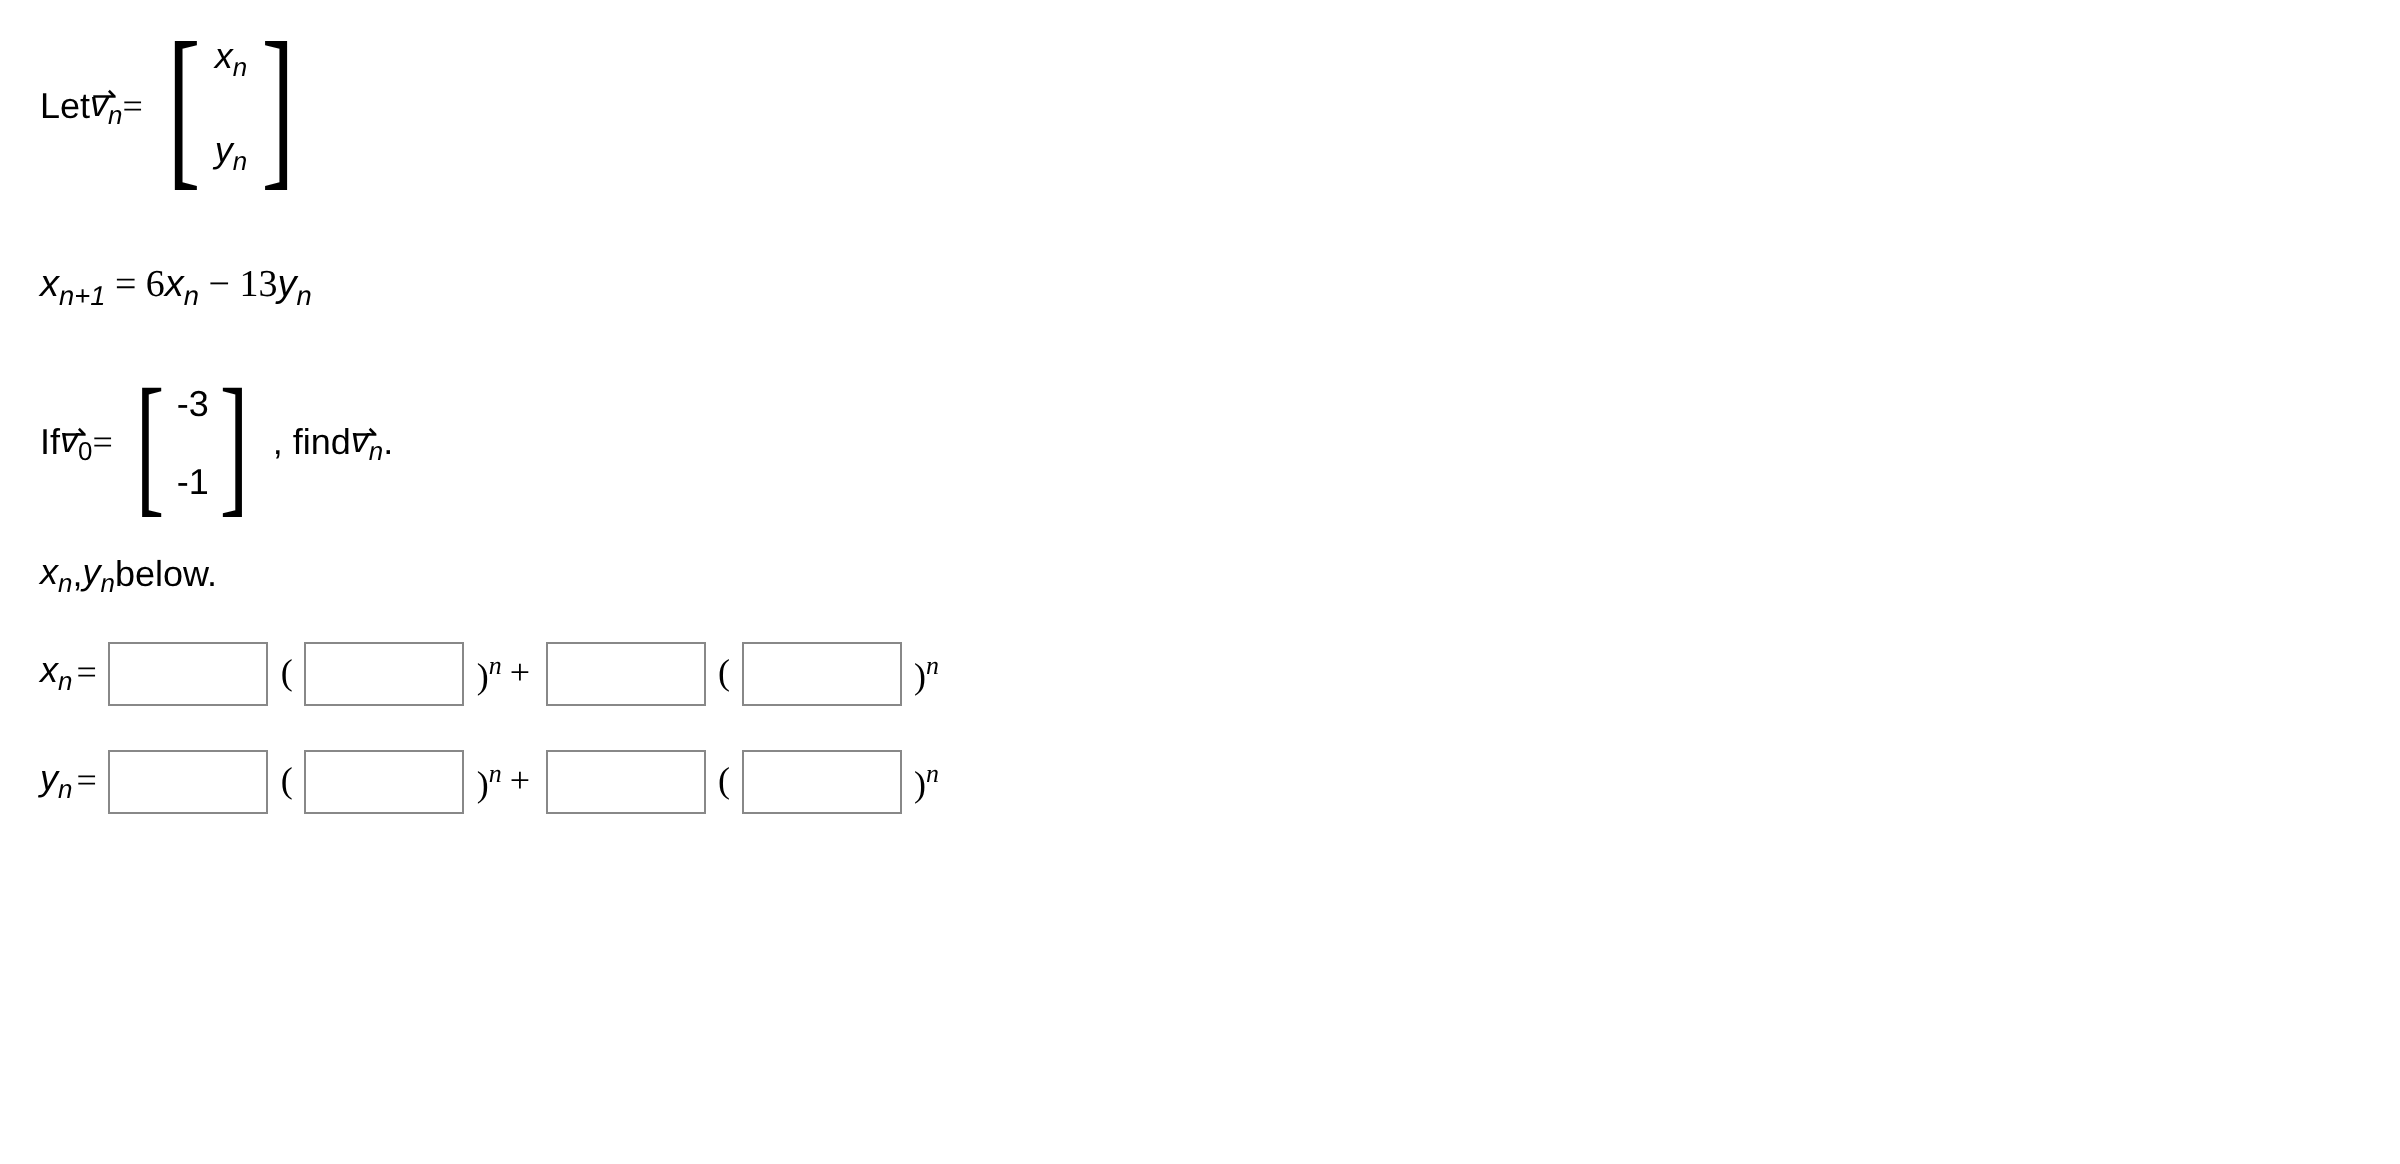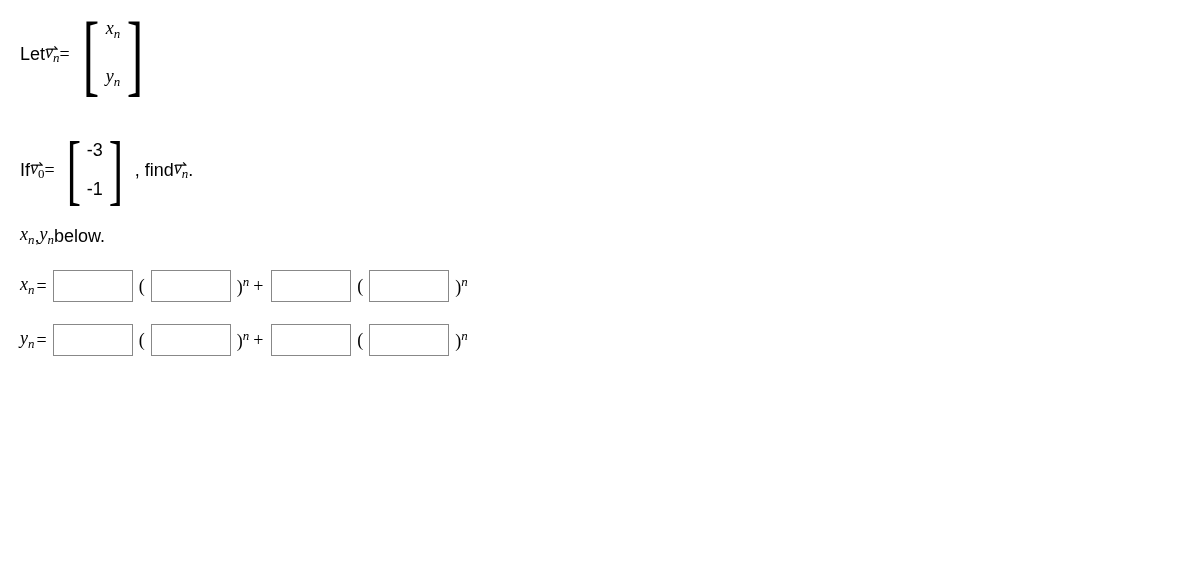--- a/index.html
+++ b/index.html
@@ -10,21 +10,21 @@
       background: #fff;
       padding: 12px 20px;
       width: 1200px;
     }
     .row {
       display: flex;
       align-items: center;
       flex-wrap: wrap;
       margin-bottom: 18px;
     }
-    .mathit { font-family: Liberation Serif, serif; font-style: italic; }
+    .mathit { font-family: Liberation Sans, sans-serif; font-style: italic; }
     .math { font-family: 'Times New Roman', Times, serif; }
     .sub { font-size: 0.72em; vertical-align: -0.32em; font-style: italic; }
     .sup { font-size: 0.72em; vertical-align: 0.55em; font-style: italic; }
     .bracket-wrap {
       display: inline-flex;
       align-items: center;
       margin: 0 6px;
     }
     .bracket {
       font-family: 'Times New Roman', Times, serif;
@@ -84,20 +84,27 @@
     <span class="bracket">[</span>
     <span class="bracket-content">
       <span class="mathit"><span>x</span><span class="sub">n</span></span>
       <span class="mathit"><span>y</span><span class="sub">n</span></span>
     </span>
     <span class="bracket">]</span>
   </span>
 </div>
 
 <div class="eqblock">
+  <div class="eqline">
+    <span class="mathit"><span>x</span><span class="sub">n+1</span></span>
+    <span> = </span>
+    <span>6</span><span class="mathit"><span>x</span><span class="sub">n</span></span>
+    <span> − </span>
+    <span>13</span><span class="mathit"><span>y</span><span class="sub">n</span></span>
+  </div>
 </div>
 
 <div class="row">
   <span>If </span>
   <span class="mathit">
     <span class="vec"><span class="arrow">⇀</span><span>v</span></span><span class="sub" style="font-style:normal">0</span>
   </span>
   <span class="math"> =</span>
   <span class="bracket-wrap">
     <span class="bracket small">[</span>

